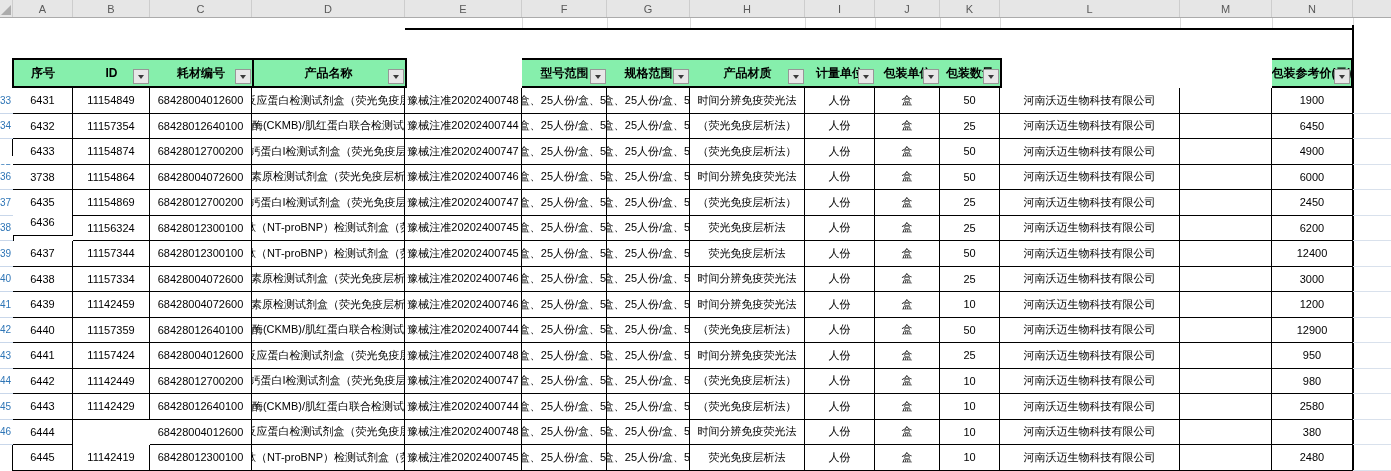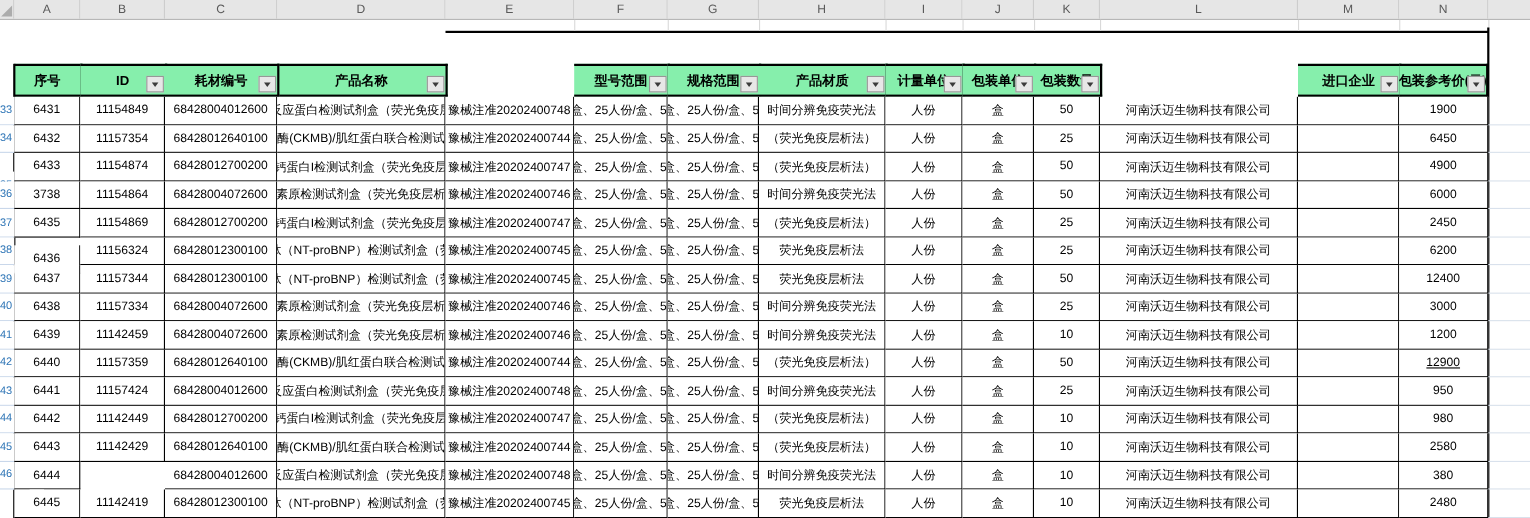--- a/index.html
+++ b/index.html
@@ -154,26 +154,20 @@
       <div class="dd">
         <div class="arr"></div>
       </div>
     </div>
     <div class="abs hcell" style="left: 940px; width: 62px; top: 58px; height: 30px;">
       <span>包装数量</span>
       <div class="dd">
         <div class="arr"></div>
       </div>
     </div>
-    <div class="abs hcell" style="left: 1180px; width: 94px; top: 58px; height: 30px;">
-      <span>进口企业</span>
-      <div class="dd">
-        <div class="arr"></div>
-      </div>
-    </div>
     <div class="abs hcell" style="left: 1272px; width: 81px; top: 58px; height: 30px;">
       <span>包装参考价(元)</span>
       <div class="dd">
         <div class="arr"></div>
       </div>
     </div>
     <div class="abs vline" style="left: 12px; top: 58px; height: 412.5px;"></div>
     <div class="abs vline" style="left: 1352px; top: 25px; height: 445.5px;"></div>
     <div class="abs rowhdr" style="top: 88px; height: 25.5px;">
       <span>33</span>
@@ -391,21 +385,21 @@
       <span>河南沃迈生物科技有限公司</span>
     </div>
     <div class="abs dcell" style="left: 1180px; width: 92px; top: 190px; height: 25.5px;"></div>
     <div class="abs dcell" style="left: 1272px; width: 81px; top: 190px; height: 25.5px;">
       <span>2450</span>
     </div>
     <div class="abs faint" style="left: 1353px; width: 38px; top: 214.5px;"></div>
     <div class="abs rowhdr" style="top: 215.5px; height: 25.5px;">
       <span>38</span>
     </div>
-    <div class="abs dcell" style="left: 13px; width: 60px; top: 223px; height: 25.5px; justify-content: center;">
+    <div class="abs dcell" style="left: 13px; width: 60px; top: 210px; height: 25.5px; justify-content: center;">
       <span>6436</span>
     </div>
     <div class="abs dcell" style="left: 73px; width: 77px; top: 215.5px; height: 25.5px;">
       <span>11156324</span>
     </div>
     <div class="abs dcell" style="left: 150px; width: 102px; top: 215.5px; height: 25.5px;">
       <span>68428012300100</span>
     </div>
     <div class="abs dcell" style="left: 252px; width: 153px; top: 215.5px; height: 25.5px;">
       <span>肽（NT-proBNP）检测试剂盒（荧</span>
@@ -604,21 +598,21 @@
     <div class="abs dcell" style="left: 875px; width: 65px; top: 317.5px; height: 25.5px;">
       <span>盒</span>
     </div>
     <div class="abs dcell" style="left: 940px; width: 60px; top: 317.5px; height: 25.5px;">
       <span>50</span>
     </div>
     <div class="abs dcell" style="left: 1000px; width: 180px; top: 317.5px; height: 25.5px;">
       <span>河南沃迈生物科技有限公司</span>
     </div>
     <div class="abs dcell" style="left: 1180px; width: 92px; top: 317.5px; height: 25.5px;"></div>
-    <div class="abs dcell" style="left: 1272px; width: 81px; top: 317.5px; height: 25.5px; text-decoration: underline;">
+    <div class="abs dcell" style="left: 1272px; width: 81px; top: 317.5px; height: 25.5px;">
       <span>12900</span>
     </div>
     <div class="abs faint" style="left: 1353px; width: 38px; top: 342px;"></div>
     <div class="abs rowhdr" style="top: 343px; height: 25.5px;">
       <span>43</span>
     </div>
     <div class="abs dcell" style="left: 13px; width: 60px; top: 343px; height: 25.5px;">
       <span>6441</span>
     </div>
     <div class="abs dcell" style="left: 73px; width: 77px; top: 343px; height: 25.5px;">

